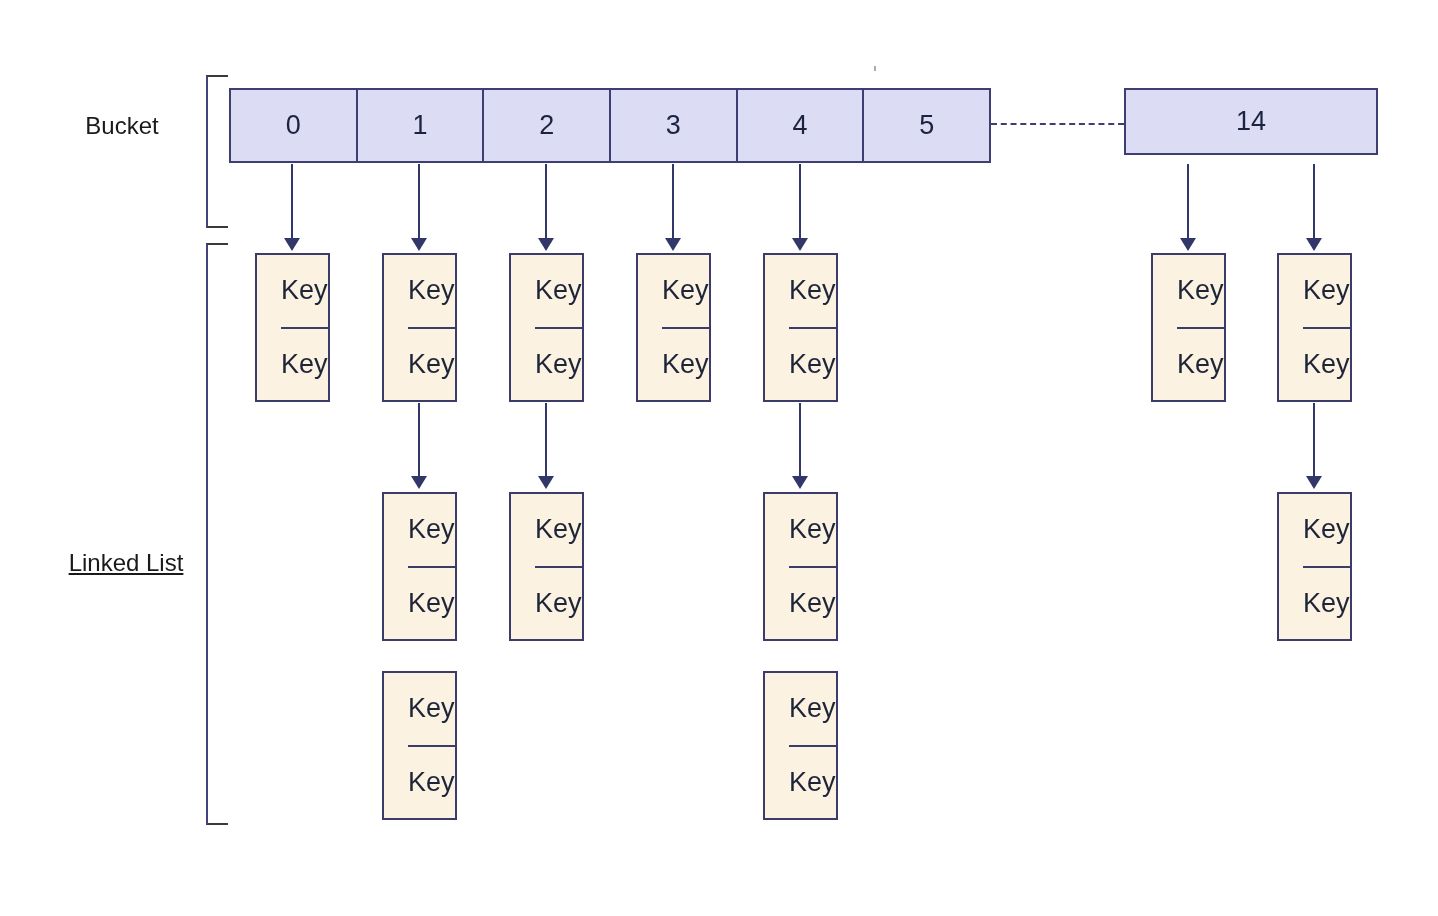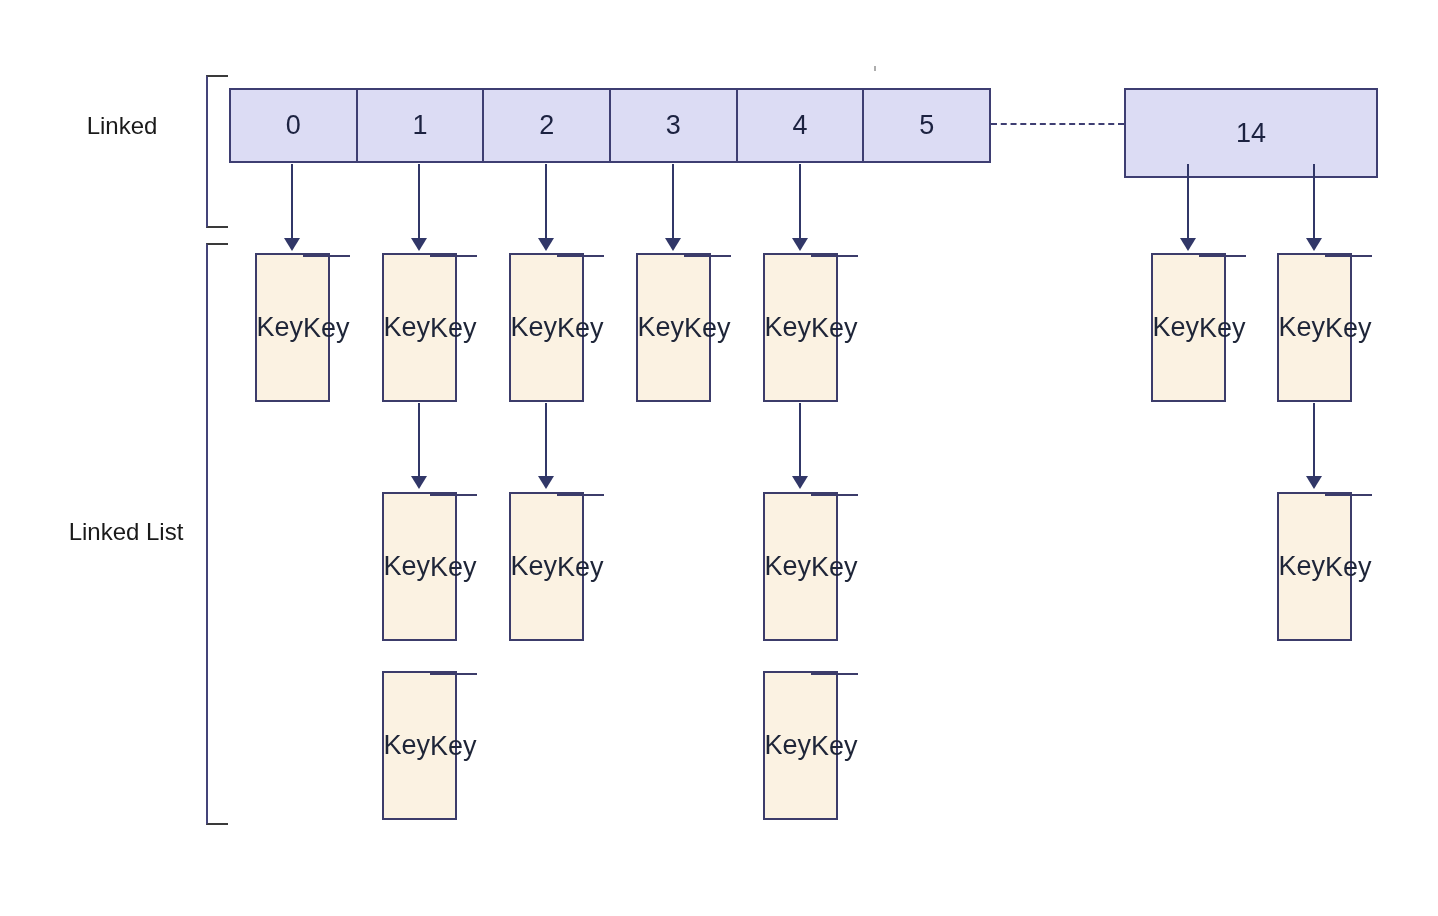--- a/index.html
+++ b/index.html
@@ -45,21 +45,22 @@
     position:absolute;
     height:0;
     border-top:2px dashed var(--bucket-border,#3e3e72);
   }
   .key-node{
     position:absolute;
     box-sizing:border-box;
     border:2px solid var(--key-border,#3c3c6a);
     background:var(--key-fill,#fbf2e2);
     display:flex;
-    flex-direction:row;
+    flex-direction:column;
+    align-items:flex-end;
   }
   .key-cell{
     flex:1;
     display:flex;
     align-items:center;
     justify-content:center;
     font-size:27px;
     color:var(--key-text,#1e2538);
     box-sizing:border-box;
   }
@@ -86,22 +87,22 @@
     position:absolute;
     width:2px;height:5px;
     background:#8a8a8a;
     opacity:.7;
   }
 </style>
 </head>
 <body>
 
 <div class="stage" id="stage">
-  <div class="side-label" id="bucket-label" style="left: 57px; top: 112px; width: 130px;">Linked</div>
-  <div class="side-label" id="ll-label" style="left: 46px; top: 518px; width: 160px;">Linked List</div>
+  <div class="side-label" id="bucket-label" style="left: 57px; top: 112px; width: 130px;">Bucket</div>
+  <div class="side-label" id="ll-label" style="left: 46px; top: 549px; width: 160px; text-decoration: underline;">Linked List</div>
   <div class="bracket" id="bucket-bracket" style="left: 206px; top: 75px; height: 153px;"></div>
   <div class="bracket" id="ll-bracket" style="left: 206px; top: 243px; height: 582px;"></div>
   <div class="dashed-connector" id="gap-connector" style="left: 991px; top: 123px; width: 133px;"></div>
   <div class="stray-mark" id="stray" style="left: 874px; top: 66px;"></div>
 <div class="bucket-row" style="left: 229px; top: 88px; width: 762px; height: 75px;">
       <div class="bucket-cell">
         <span>0</span>
       </div>
       <div class="bucket-cell sep">
         <span>1</span>
@@ -112,21 +113,21 @@
       <div class="bucket-cell sep">
         <span>3</span>
       </div>
       <div class="bucket-cell sep">
         <span>4</span>
       </div>
       <div class="bucket-cell sep">
         <span>5</span>
       </div>
     </div>
-    <div class="bucket-row" style="left: 1124px; top: 88px; width: 254px; height: 90px;">
+    <div class="bucket-row" style="left: 1124px; top: 88px; width: 254px; height: 67px;">
       <div class="bucket-cell">
         <span>14</span>
       </div>
     </div>
     <div class="arrow-line" style="left: 291px; top: 164px; height: 76px;"></div>
     <div class="arrow-head" style="left: 284px; top: 238px;"></div>
     <div class="key-node" style="left: 254.5px; top: 253px; width: 75px; height: 149px;">
       <div class="key-cell">
         <span>Key</span>
       </div>

